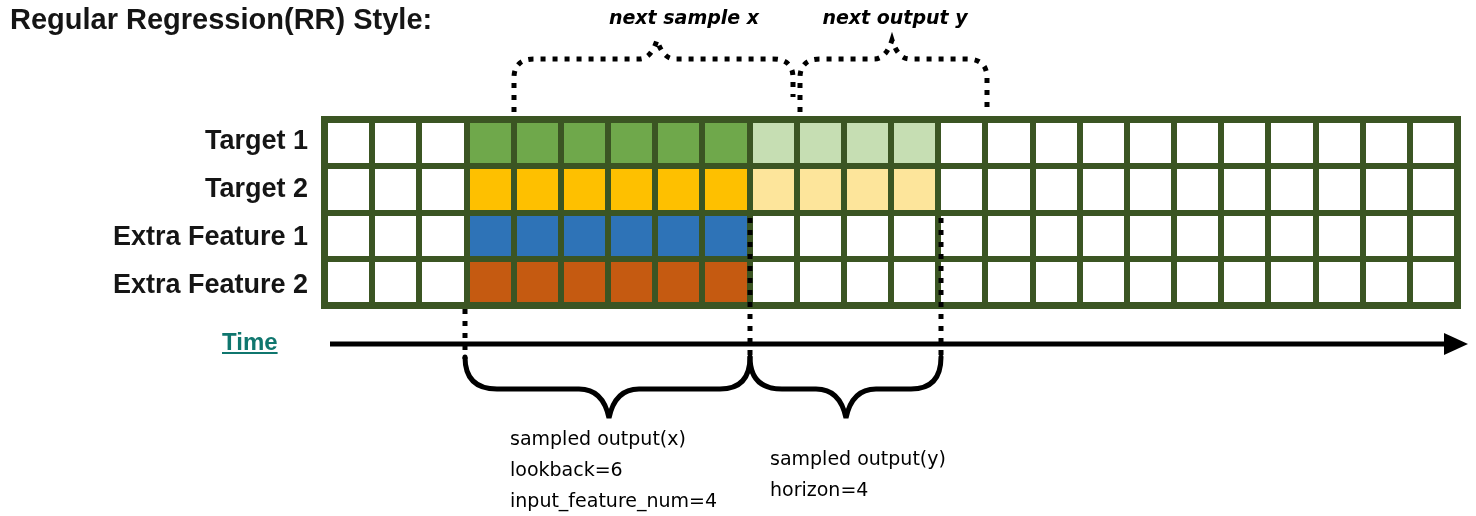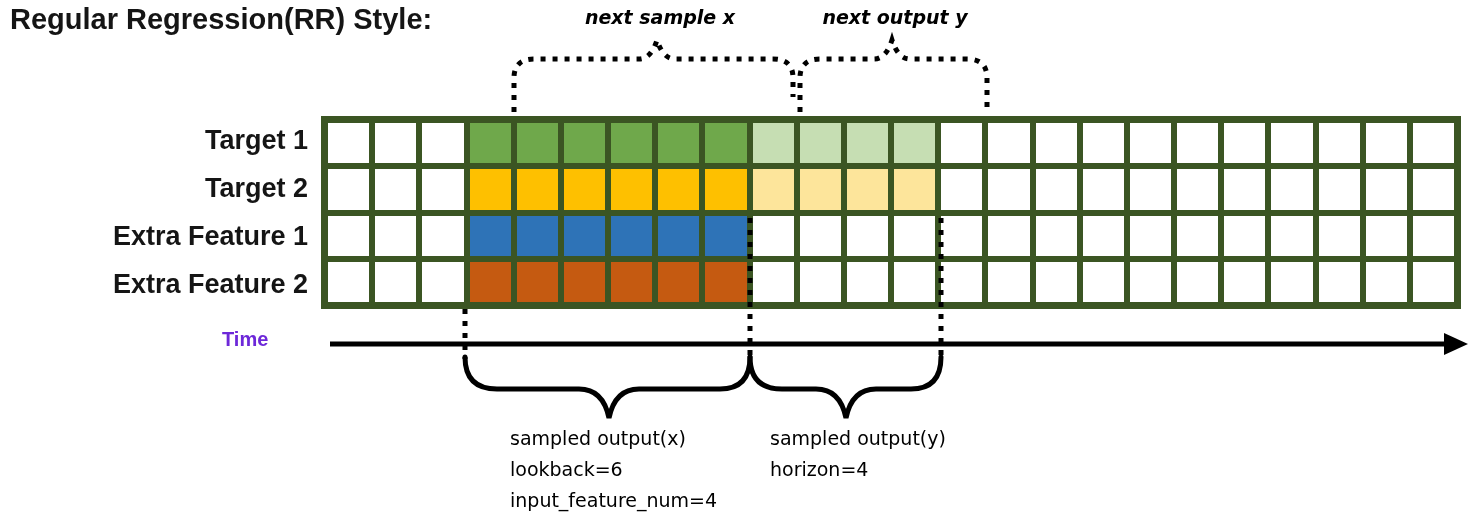--- a/index.html
+++ b/index.html
@@ -28,30 +28,30 @@
   .cell { background:#ffffff; }
   .overlay { position:absolute; left:0; top:0; pointer-events:none; }
   .next-label {
     position:absolute; top:6px; transform:translateX(-50%);
     font-family:"DejaVu Sans", sans-serif;
     font-size:19px; font-style:italic; font-weight:600; color:#000;
     white-space:nowrap;
   }
   .time-label {
     position:absolute; left:222px; top:328px;
-    font-size:20px; font-weight:700; color:#6d28d9;
+    font-size:24px; font-weight:700; color:#0f766e;text-decoration:underline;
   }
   .note {
     position:absolute; top:423px;
     font-family:"DejaVu Sans", sans-serif;
     font-size:19px; font-weight:400; color:#000; line-height:31px;
     white-space:nowrap;
   }
   .note-input  { left:510px; }
-  .note-output { left:770px; }
+  .note-output { left:770px;margin-top:20px; }
 </style>
 </head>
 <body>
 
 <div class="canvas">
 
   <div class="title">Regular Regression(RR) Style:</div>
 
   <div class="row-labels">
     <div class="row-label">Target 1</div>
@@ -170,21 +170,21 @@
     <line x1="941" y1="218" x2="941" y2="359" stroke="#000" stroke-width="5" stroke-dasharray="5 7"></line>
 
     <line x1="330" y1="344" x2="1446" y2="344" stroke="#000" stroke-width="5"></line>
     <polygon points="1444,333 1468,344 1444,355" fill="#000"></polygon>
 
     <path d="M 465 357 Q 465 389 497 389 L 579 389 Q 603 389 609 418 Q 615 389 639 389 L 720 389 Q 750 389 750 357" fill="none" stroke="#000" stroke-width="5" stroke-linecap="round"></path>
 
     <path d="M 750 357 Q 750 389 782 389 L 816 389 Q 840 389 846 418 Q 852 389 876 389 L 911 389 Q 941 389 941 357" fill="none" stroke="#000" stroke-width="5" stroke-linecap="round"></path>
   </svg>
 
-  <div class="next-label" style="left:660px;">next sample x</div>
+  <div class="next-label" style="left:684px;">next sample x</div>
   <div class="next-label" style="left:895px;">next output y</div>
 
   <div class="time-label">Time</div>
 
   <div class="note note-input">
     <div>sampled output(x)</div>
     <div>lookback=6</div>
     <div>input_feature_num=4</div>
   </div>
 

